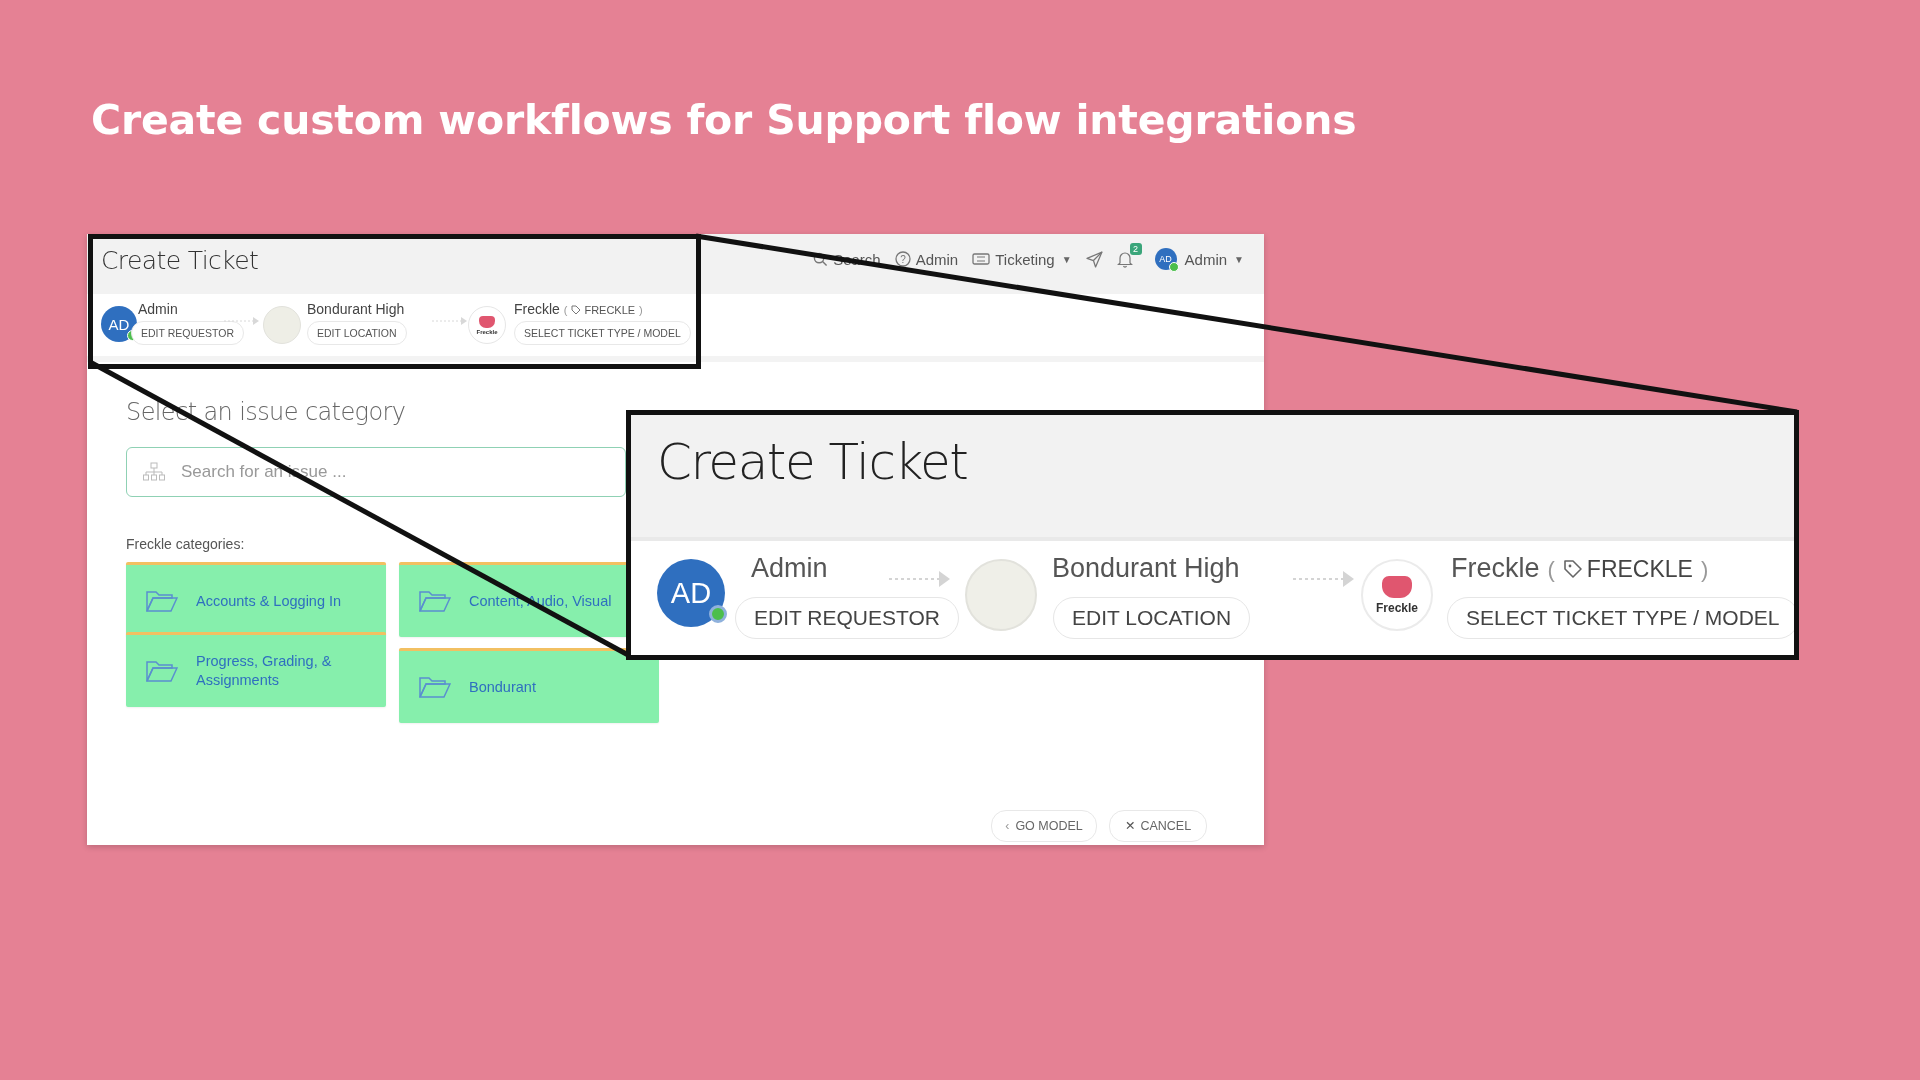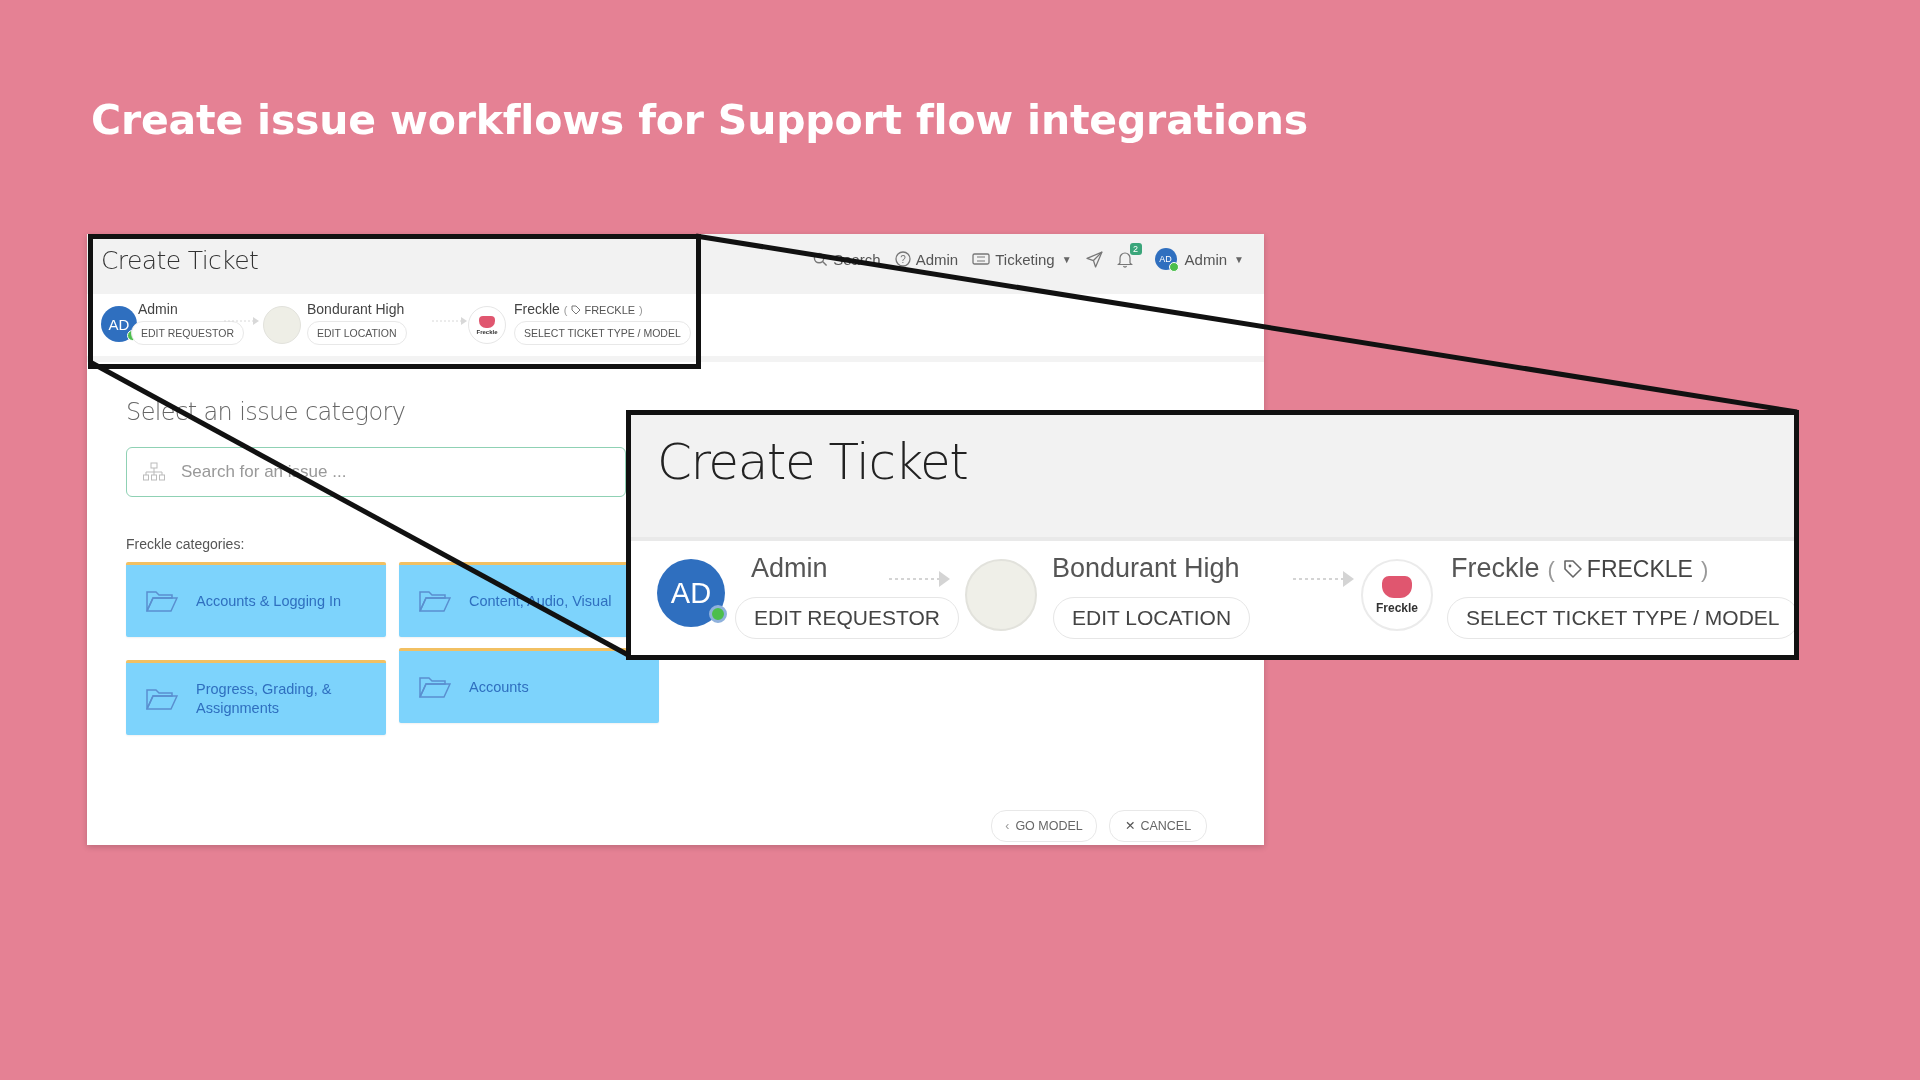--- a/index.html
+++ b/index.html
@@ -91,21 +91,21 @@
     border-radius:6px; background:#fff;
   }
   .search .s-icon { position:absolute; left:16px; top:14px; }
   .search input {
     position:absolute; left:52px; top:0; height:46px; width:430px; border:none; outline:none;
     font-size:17px; color:#999; background:transparent; font-family:"Liberation Sans", sans-serif;
   }
   .search input::placeholder { color:#999; }
   .cat-label { position:absolute; left:39px; top:174px; font-size:14px; color:#555; }
   .cat-card {
-    position:absolute; width:260px; height:72px; background:#7dd3fc; border-top:3px solid #f2c062;
+    position:absolute; width:260px; height:72px; background:#86efac; border-top:3px solid #f2c062;
     border-radius:2px; box-shadow:0 1px 2px rgba(0,0,0,0.06); cursor:pointer;
   }
   .cat-card .folder { position:absolute; left:20px; top:24px; }
   .cat-card .cat-name {
     position:absolute; left:70px; top:0; height:72px; display:flex; align-items:center;
     font-size:14.5px; color:#2f6fbf; line-height:19px; width:180px;
   }
   .btn {
     position:absolute; height:30px; line-height:30px; border:1px solid #e8e8e8; border-radius:15px;
     font-size:12.5px; color:#666; text-align:center; background:#fff; cursor:pointer;
@@ -137,21 +137,21 @@
   .co-paren { color:#999; font-size:22px; margin:0 8px; }
 
   svg.connectors { position:absolute; left:0; top:0; width:1920px; height:1080px; pointer-events:none; }
   .highlight-rect {
     position:absolute; left:88px; top:234px; width:603px; height:125px; border:5px solid #111; pointer-events:none;
   }
 </style>
 </head>
 <body>
 
-<div class="slide-title">Create issue workflows for Support flow integrations</div>
+<div class="slide-title">Create custom workflows for Support flow integrations</div>
 
 <div class="app">
   <div class="app-header">
     <div class="app-title">Create Ticket</div>
 
     <div class="topnav">
       <div class="nav-item">
         <svg width="15" height="15" viewBox="0 0 16 16">
             <circle cx="6.5" cy="6.5" r="5" fill="none" stroke="#777" stroke-width="1.5"></circle>
             <line x1="10.2" y1="10.2" x2="14.5" y2="14.5" stroke="#777" stroke-width="1.5"></line>
@@ -264,33 +264,33 @@
         </svg>
       <span class="cat-name">Accounts &amp; Logging In</span>
     </div>
     <div class="cat-card" style="left:312px; top:200px;">
       <svg class="folder" width="32" height="24" viewBox="0 0 32 24">
           <path d="M1 3 H10 L13 6 H26 V9 H7 L1 22 Z" fill="none" stroke="#5a8fcf" stroke-width="1.5"></path>
           <path d="M7 9 H31 L25 22 H1 Z" fill="none" stroke="#5a8fcf" stroke-width="1.5"></path>
         </svg>
       <span class="cat-name">Content, Audio, Visual</span>
     </div>
-    <div class="cat-card" style="left:39px; top:298px;">
+    <div class="cat-card" style="left:39px; top:270px;">
       <svg class="folder" width="32" height="24" viewBox="0 0 32 24">
           <path d="M1 3 H10 L13 6 H26 V9 H7 L1 22 Z" fill="none" stroke="#5a8fcf" stroke-width="1.5"></path>
           <path d="M7 9 H31 L25 22 H1 Z" fill="none" stroke="#5a8fcf" stroke-width="1.5"></path>
         </svg>
       <span class="cat-name">Progress, Grading, &amp; Assignments</span>
     </div>
     <div class="cat-card" style="left:312px; top:286px;">
       <svg class="folder" width="32" height="24" viewBox="0 0 32 24">
           <path d="M1 3 H10 L13 6 H26 V9 H7 L1 22 Z" fill="none" stroke="#5a8fcf" stroke-width="1.5"></path>
           <path d="M7 9 H31 L25 22 H1 Z" fill="none" stroke="#5a8fcf" stroke-width="1.5"></path>
         </svg>
-      <span class="cat-name">Accounts</span>
+      <span class="cat-name">Bondurant</span>
     </div>
 
     <div class="btn" style="left:904px; top:448px; width:104px;">
       <span style="color:#999;margin-right:6px;">‹</span><span>GO MODEL</span>
     </div>
     <div class="btn" style="left:1022px; top:448px; width:96px;">
       <span style="color:#555;margin-right:5px;">✕</span><span>CANCEL</span>
     </div>
   </div>
 </div>

